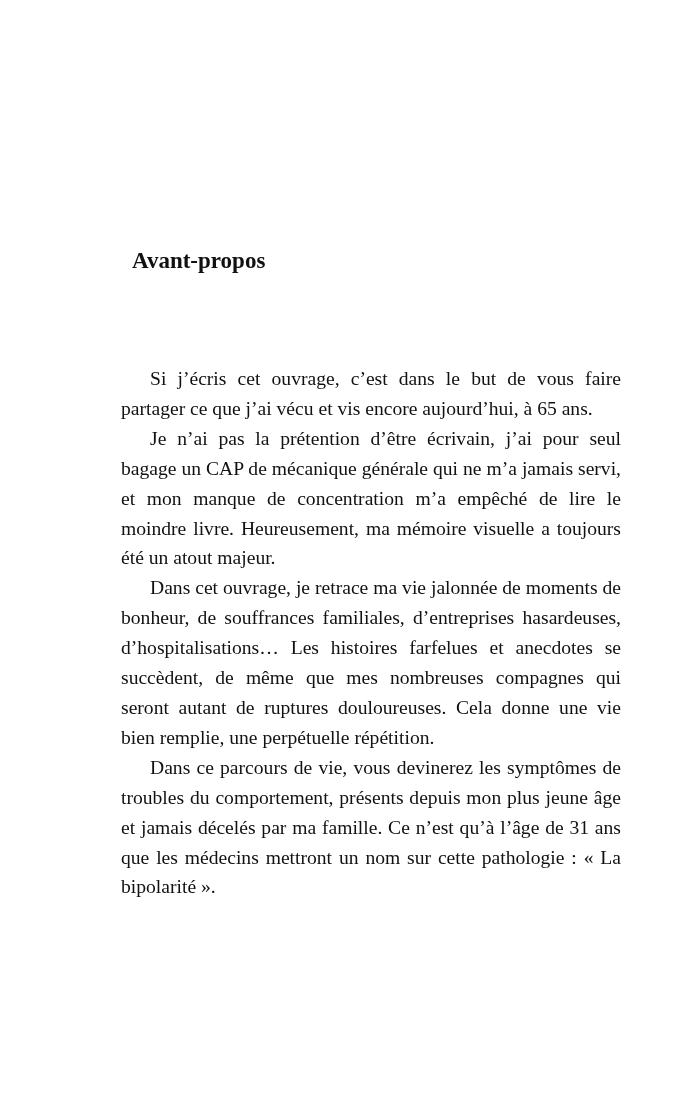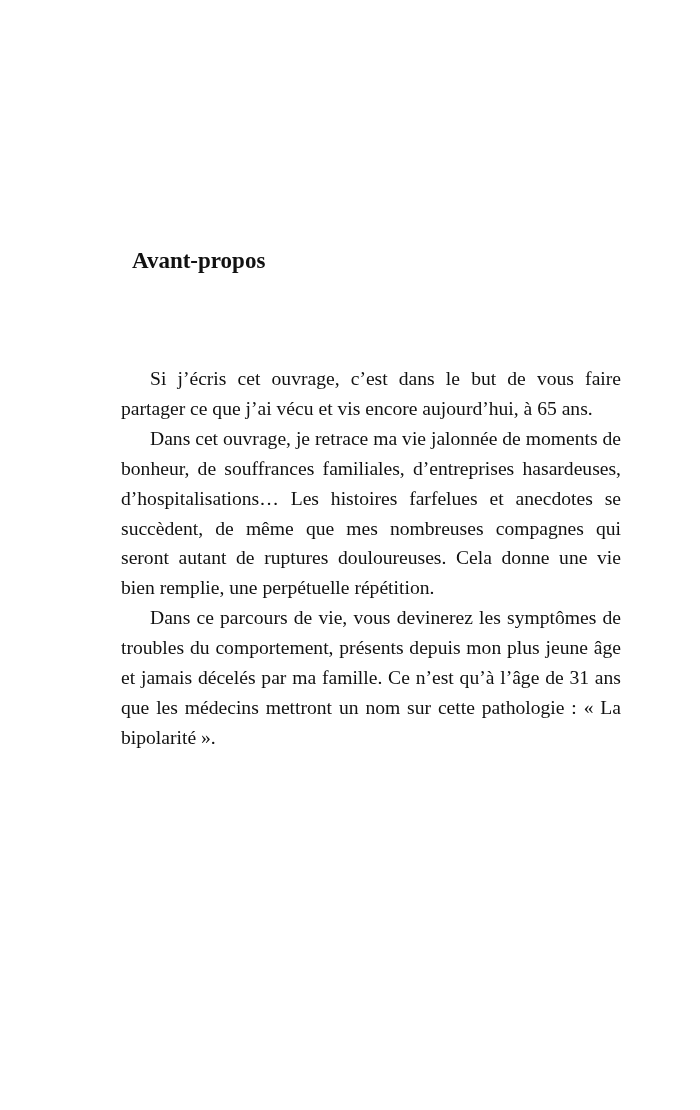--- a/index.html
+++ b/index.html
@@ -9,16 +9,17 @@
   .body { position: absolute; top: 364px; left: 0; width: 500px; font-size: 19.6px; line-height: 29.9px; margin-left: 6px; }
   .body p { margin: 0; text-indent: 29px; text-align: justify; }
 </style>
 </head>
 <body>
 
 <div class="page">
   <h1 class="title">Avant-propos</h1>
   <div class="body">
     <p>Si j’écris cet ouvrage, c’est dans le but de vous faire partager ce que j’ai vécu et vis encore aujourd’hui, à 65 ans.</p>
+    <p>Je n’ai pas la prétention d’être écrivain, j’ai pour seul bagage un CAP de mécanique générale qui ne m’a jamais servi, et mon manque de concentration m’a empêché de lire le moindre livre. Heureusement, ma mémoire visuelle a toujours été un atout majeur.</p>
     <p>Dans cet ouvrage, je retrace ma vie jalonnée de moments de bonheur, de souffrances familiales, d’entreprises hasardeuses, d’hospitalisations… Les histoires farfelues et anecdotes se succèdent, de même que mes nombreuses compagnes qui seront autant de ruptures douloureuses. Cela donne une vie bien remplie, une perpétuelle répétition.</p>
     <p>Dans ce parcours de vie, vous devinerez les symptômes de troubles du comportement, présents depuis mon plus jeune âge et jamais décelés par ma famille. Ce n’est qu’à l’âge de 31 ans que les médecins mettront un nom sur cette pathologie : « La bipolarité ».</p>
   </div>
 </div>
 
 </body></html>

